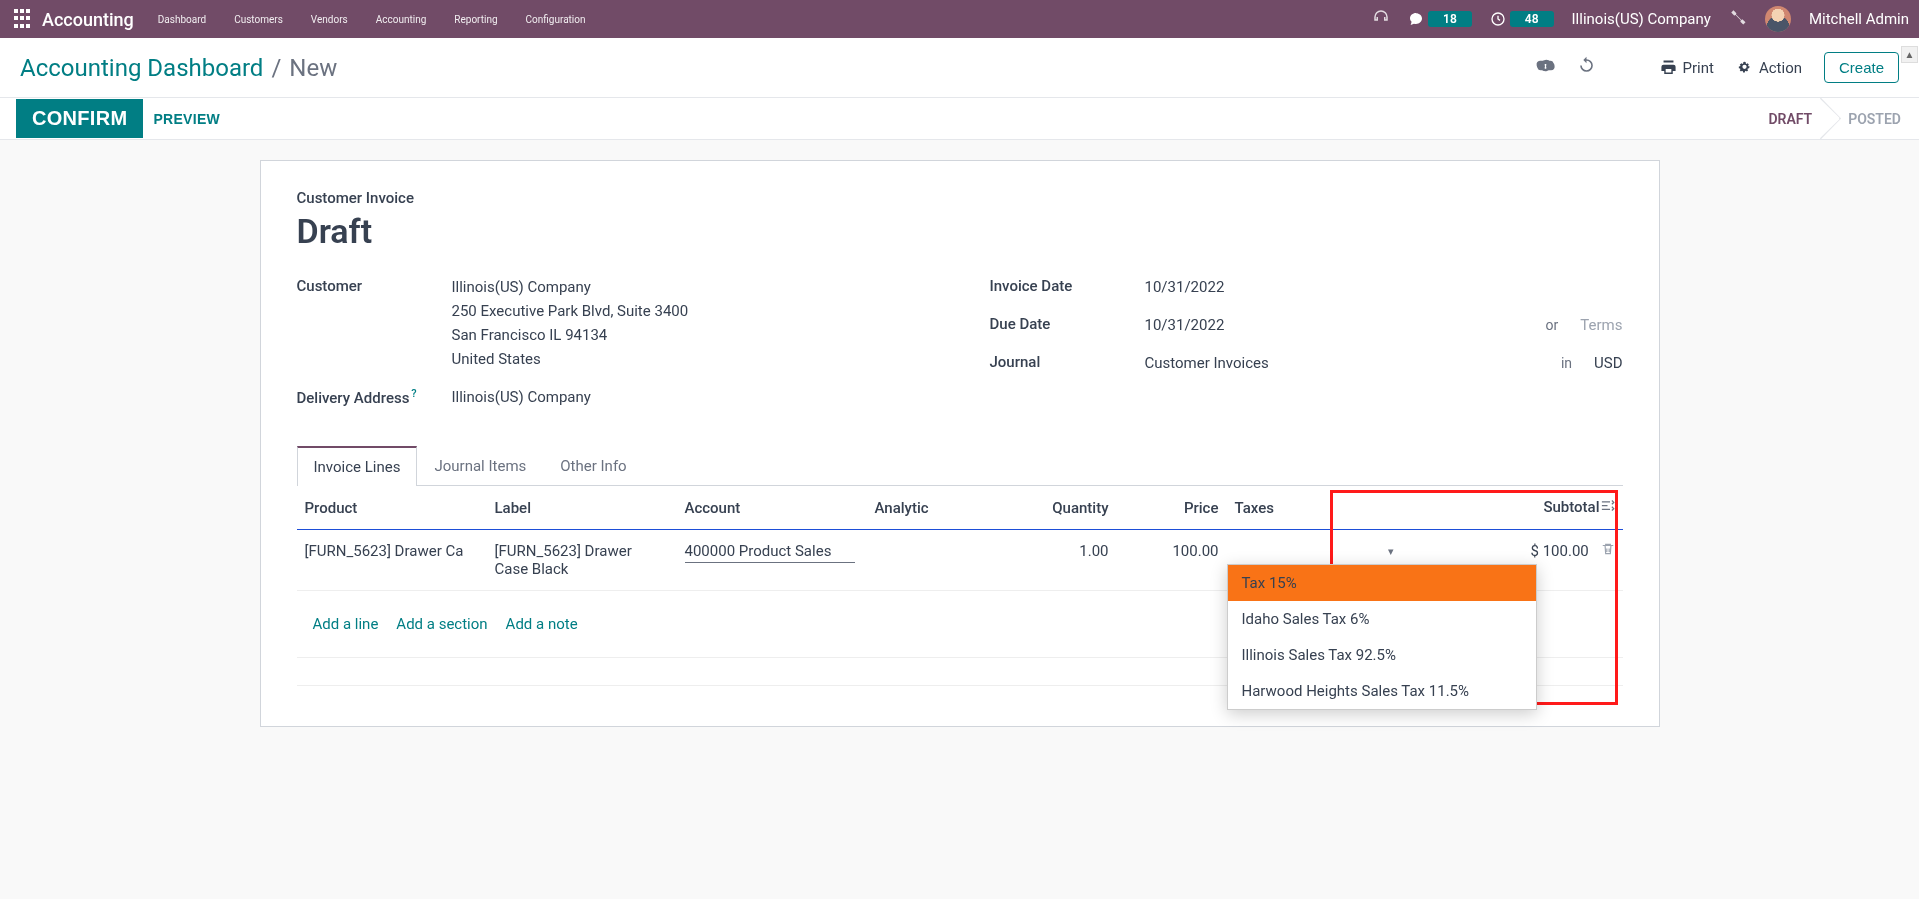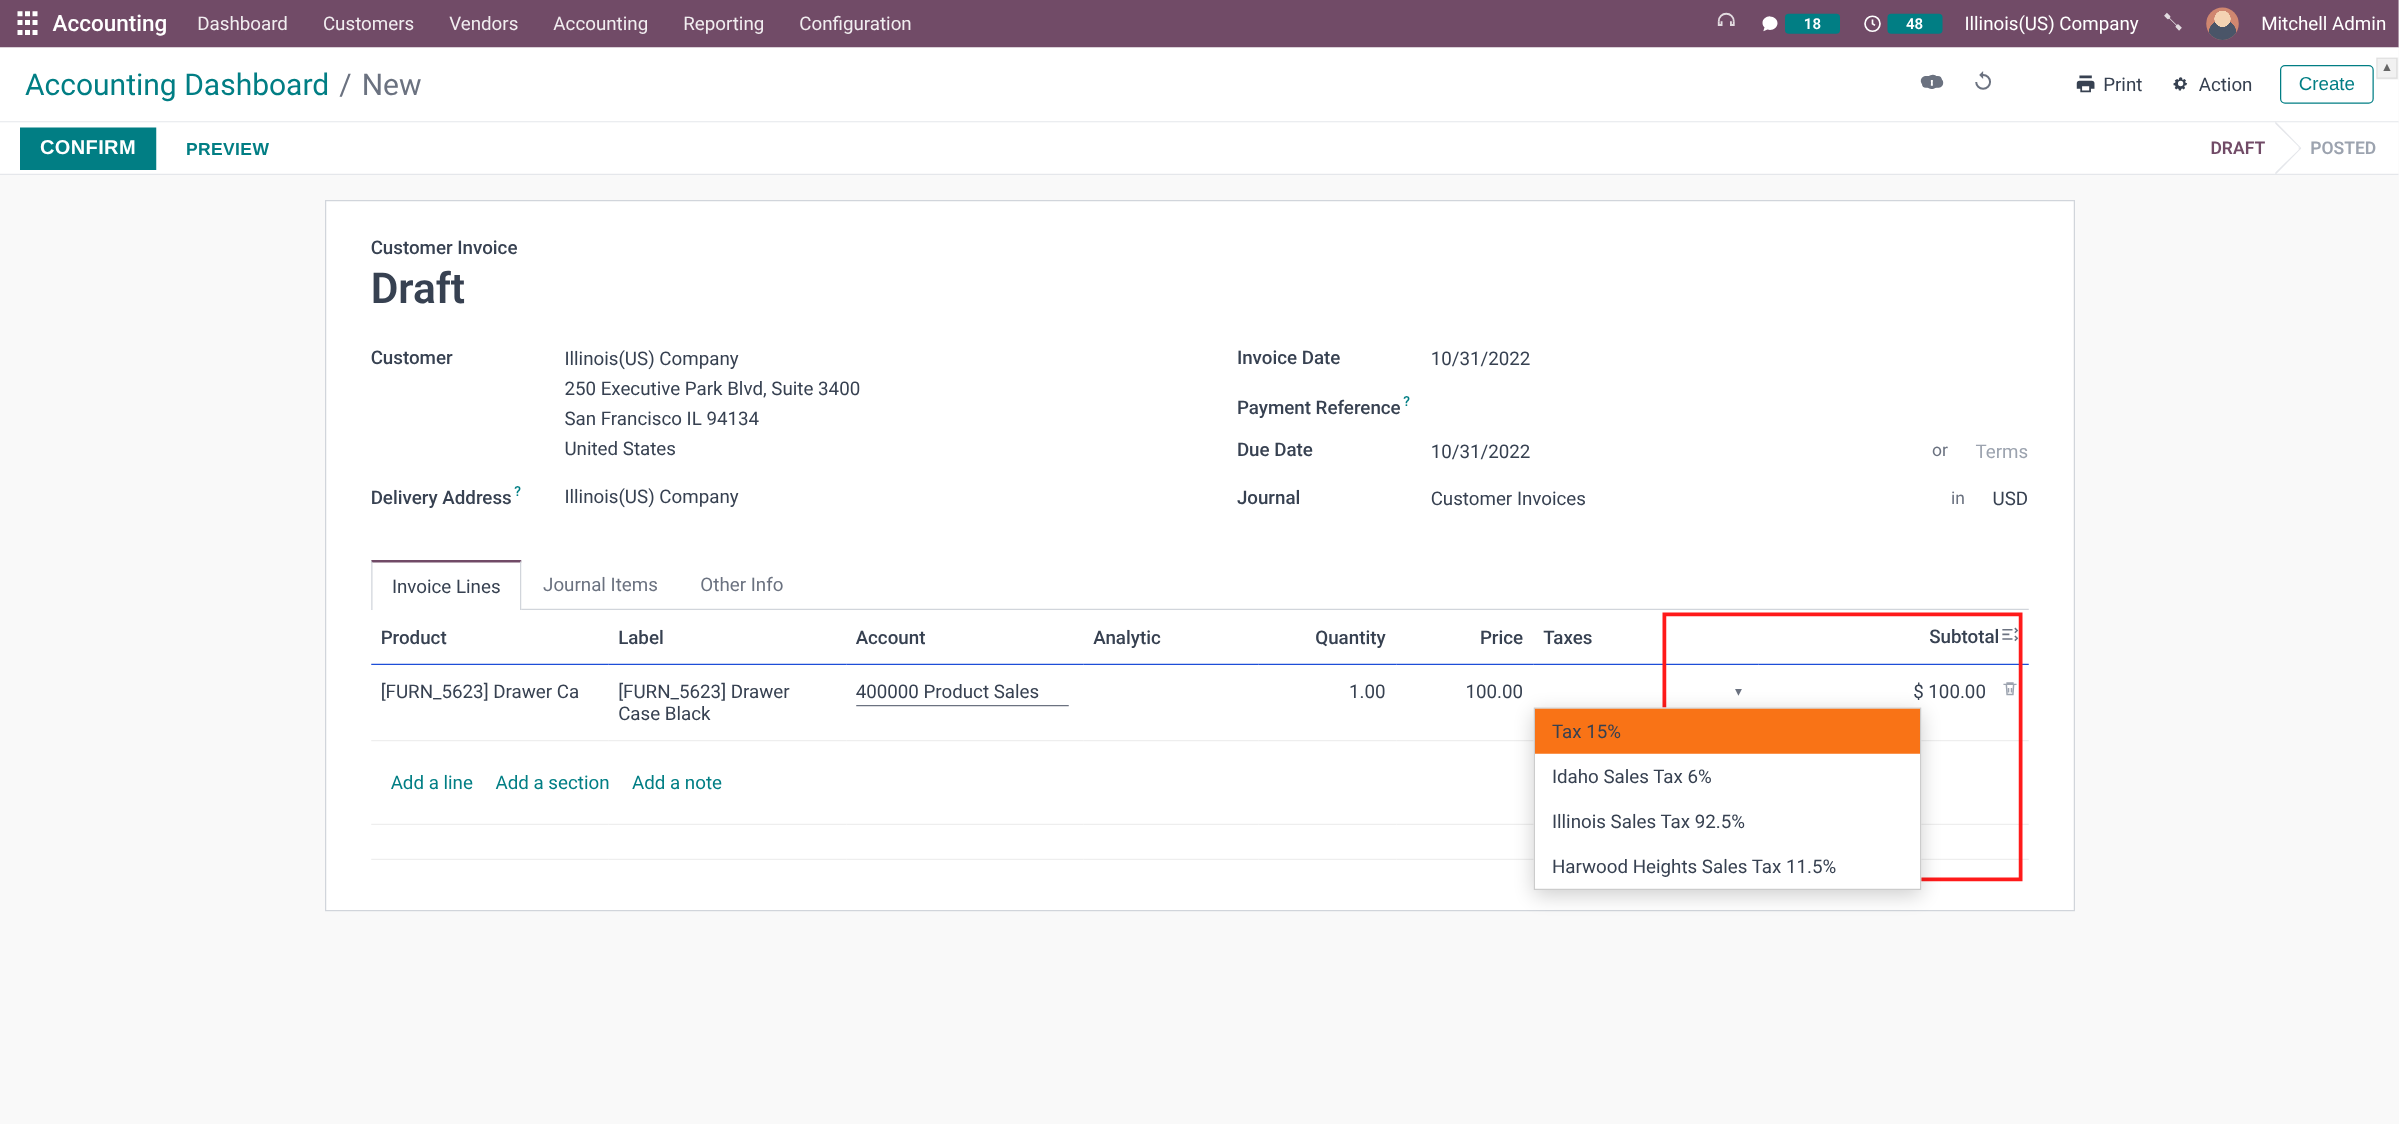--- a/index.html
+++ b/index.html
@@ -4,21 +4,21 @@
 <style>
   * { box-sizing: border-box; margin: 0; padding: 0; }
   body { font-family: -apple-system, BlinkMacSystemFont, "Segoe UI", Roboto, "Helvetica Neue", Arial, sans-serif; font-size: 14px; background: #f9f9f9; color: #374151; }
   
   
   .topnav { background: #714b67; height: 38px; display: flex; align-items: center; color: #fff; padding: 0 10px; }
   .apps-icon { width: 20px; height: 20px; display: inline-flex; flex-wrap: wrap; gap: 2px; margin: 0 8px 0 4px; cursor:pointer; }
   .apps-icon span { width: 4px; height: 4px; background: #fff; }
   .brand { font-size: 18px; font-weight: 500; margin-right: 24px; }
   .nav-links { display: flex; gap: 28px; }
-  .nav-link { color: rgba(255,255,255,0.9); cursor: pointer; font-size:15px; }
+  .nav-link { color: rgba(255,255,255,0.9); cursor: pointer; font-size:10px; }
   .nav-right { margin-left: auto; display: flex; align-items: center; gap: 18px; }
   .nav-right .icon { color: rgba(255,255,255,0.8); cursor:pointer; font-size:16px; }
   .badge-group { display:inline-flex; align-items:center; gap:4px; }
   .badge { background:#017e84; color:#fff; font-size:12px; padding:1px 15px; border-radius:3px; font-weight:600;}
   .avatar { width:26px; height:26px; border-radius:50%; background:#d08770; display:inline-block; position:relative; overflow:hidden;}
   .avatar::after{content:"";position:absolute;inset:0;background:radial-gradient(circle at 50% 35%, #f4d3b3 30%, transparent 31%), radial-gradient(circle at 50% 80%, #4a5568 45%, transparent 46%);}
   .company-name, .user-name { color:#fff; font-size:15px; }
   
   
   .control-bar { background: #fff; padding: 14px 20px 14px 20px; display:flex; align-items:center; border-bottom:1px solid #e5e7eb; }
@@ -26,21 +26,21 @@
   .breadcrumb .link { color: #017e84; cursor:pointer; }
   .breadcrumb .sep { color: #6b7280; }
   .breadcrumb .current { color: #6b7280; }
   .control-right { margin-left:auto; display:flex; align-items:center; gap:22px; color:#6b7280; }
   .control-right .cicon { cursor:pointer; font-size:17px; }
   .control-right .text-btn { display:flex; align-items:center; gap:6px; cursor:pointer; font-size:15px; color:#374151;}
   .create-btn { border:1px solid #017e84; color:#017e84; padding:6px 14px; border-radius:4px; cursor:pointer; font-size:15px; background:#fff;}
   
   
   .status-bar { background:#fff; border-bottom:1px solid #e5e7eb; display:flex; align-items:center; height:42px; padding-left:16px; }
-  .confirm-btn { background:#017e84; color:#fff; padding:8px 16px; font-weight:600; border:none; cursor:pointer; font-size:16px; letter-spacing:0.3px; margin-right:14px;}
+  .confirm-btn { background:#017e84; color:#fff; padding:8px 16px; font-weight:600; border:none; cursor:pointer; font-size:20px; letter-spacing:0.3px; }
   .preview-btn { background:transparent; color:#017e84; border:none; padding:8px 10px; font-weight:600; cursor:pointer; font-size:14px; letter-spacing:0.3px;}
   .status-right { margin-left:auto; display:flex; align-items:stretch; height:100%; }
   .status-chip { display:flex; align-items:center; padding:0 18px; font-size:14px; font-weight:600; position:relative; }
   .status-chip.active { color:#714b67; }
   .status-chip.inactive { color:#9ca3af; }
   .status-chip.active::after{content:"";position:absolute;right:-10px;top:0;bottom:0;width:20px;background:#fff;clip-path:polygon(0 0,100% 50%,0 100%);border-right:1px solid #e5e7eb;}
   .status-chip.active::before{content:"";position:absolute;right:-11px;top:-1px;bottom:-1px;width:21px;background:#e5e7eb;clip-path:polygon(0 0,100% 50%,0 100%);}
   
   
   .sheet-wrap { padding: 20px 14px 40px; display:flex; justify-content:center; position:relative; }
@@ -210,26 +210,20 @@
             <span>Delivery Address</span><span class="help-q">?</span>
           </div>
           <div class="field-value">Illinois(US) Company</div>
         </div>
       </div>
 
       <div>
         <div class="field-row">
           <div class="field-label">Invoice Date</div>
           <div class="field-value">10/31/2022</div>
-        </div>
-        <div class="field-row">
-          <div class="field-label">
-            <span>Payment Reference</span><span class="help-q">?</span>
-          </div>
-          <div class="field-value"></div>
         </div>
         <div class="field-row">
           <div class="field-label">Due Date</div>
           <div class="field-value" style="display:flex;gap:14px;align-items:center;">
             <span>10/31/2022</span>
             <span style="flex:1"></span>
             <span class="inline-label">or</span>
             <span class="muted">Terms</span>
           </div>
         </div>

